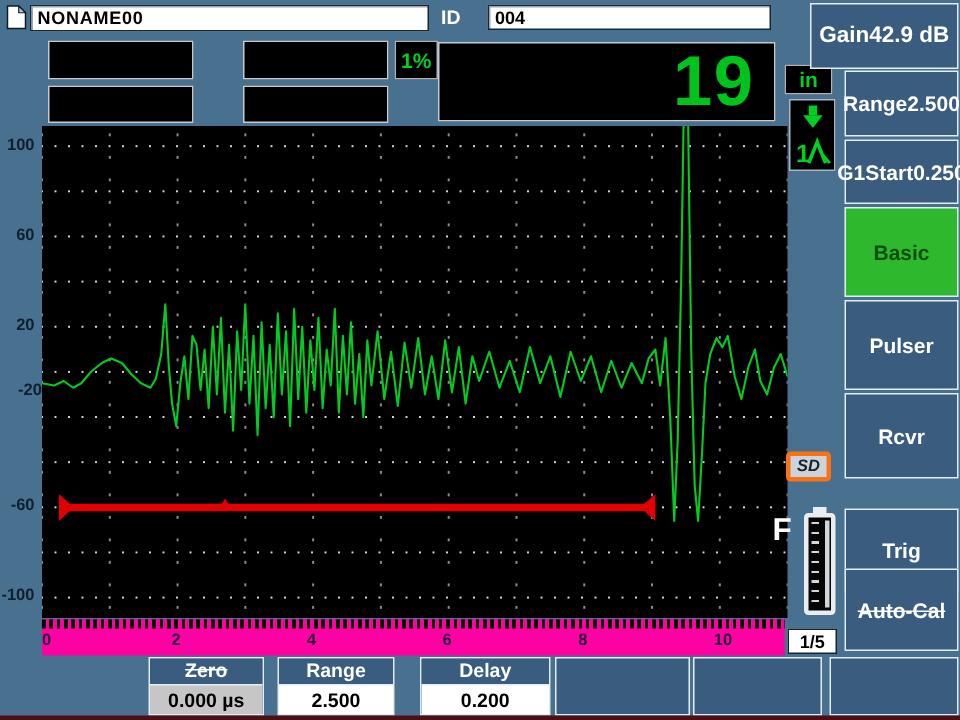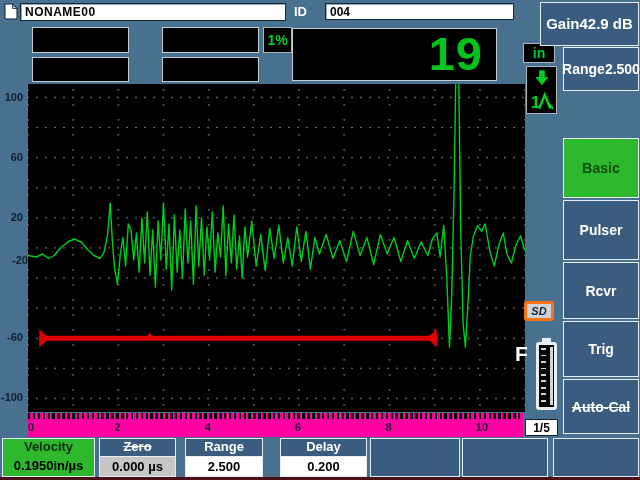--- a/index.html
+++ b/index.html
@@ -9,21 +9,21 @@
   
   .filebox{left:20px;top:3px;width:266px;height:18px;background:#fff;border:1px solid #13283a;
     box-shadow:inset 1px 1px 0 #9aa7b0;font-weight:bold;font-size:12px;color:#000;
     padding:1px 3px 0 4px;letter-spacing:.5px;}
   .idlabel{left:294px;top:4px;color:#fff;font-weight:bold;font-size:13px;}
   .idbox{left:325px;top:3px;width:189px;height:17px;background:#fff;border:1px solid #13283a;
     box-shadow:inset 1px 1px 0 #9aa7b0;font-weight:bold;font-size:12px;color:#000;padding:1px 3px 0 4px;}
   .mbox{background:#000;border:1px solid #c3ccd3;}
   .badge{background:#000;border:1px solid #aab6bf;color:#00cf24;font-weight:bold;
     display:flex;align-items:center;justify-content:center;}
-  .readingbox{left:292px;top:28px;width:205px;height:53px;background:#000;border:1px solid #c3ccd3;}
+  .readingbox{left:292px;top:28px;width:225px;height:53px;background:#000;border:1px solid #c3ccd3;}
   .reading{position:absolute;right:13px;top:-2px;color:#00c41c;font-size:47px;font-weight:bold;
     letter-spacing:1px;line-height:53px;}
   
   .plot{left:28px;top:84px;width:497px;height:328px;background:#000;
     background-image:
       radial-gradient(circle, rgba(255,255,255,.85) .8px, rgba(0,0,0,0) 1px),
       radial-gradient(circle, rgba(255,255,255,.55) .8px, rgba(0,0,0,0) 1px);
     background-size:9px 30.1px,45.2px 15px;
     background-position:-4.5px -1.6px,-22.6px -1.6px;}
   .plot svg{position:absolute;left:0;top:0;}
@@ -137,42 +137,42 @@
   <div class="abs page">1/5</div>
 
   <div class="abs skey" style="left:540px;top:2px;width:99px;height:44px;font-size:15px">
     <span>Gain</span>
     <span>42.9 dB</span>
   </div>
   <div class="abs skey" style="left:563px;top:47px;width:76px;height:44px">
     <span>Range</span>
     <span>2.500</span>
   </div>
+  <div class="abs skey" style="left:563px;top:93px;width:76px;height:43px">
+    <span>G1Start</span>
+    <span>0.250</span>
+  </div>
   <div class="abs skey active" style="left:563px;top:138px;width:76px;height:60px">
     <span>Basic</span>
   </div>
   <div class="abs skey" style="left:563px;top:200px;width:76px;height:60px">
     <span>Pulser</span>
   </div>
   <div class="abs skey" style="left:563px;top:262px;width:76px;height:57px">
     <span>Rcvr</span>
   </div>
-  <div class="abs skey" style="left:563px;top:321px;width:76px;height:56px">
+  <div class="abs skey" style="left:563px;top:339px;width:76px;height:56px">
     <span>Trig</span>
   </div>
   <div class="abs skey" style="left:563px;top:379px;width:76px;height:55px">
     <span class="strike">Auto-</span>
     <span class="strike">Cal</span>
   </div>
   <div class="abs skey" style="left:553px;top:438px;width:86px;height:39px"></div>
 
-  <div class="abs pkey sel" style="left:2px;top:438px;width:93px;height:39px">
-    <div class="hd">Velocity</div>
-    <div class="val">0.1950in/µs</div>
-  </div>
   <div class="abs pkey" style="left:99px;top:438px;width:77px;height:39px">
     <div class="hd strike">Zero</div>
     <div class="val gray">0.000 µs</div>
   </div>
   <div class="abs pkey" style="left:185px;top:438px;width:78px;height:39px">
     <div class="hd">Range</div>
     <div class="val">2.500</div>
   </div>
   <div class="abs pkey" style="left:280px;top:438px;width:87px;height:39px">
     <div class="hd">Delay</div>

